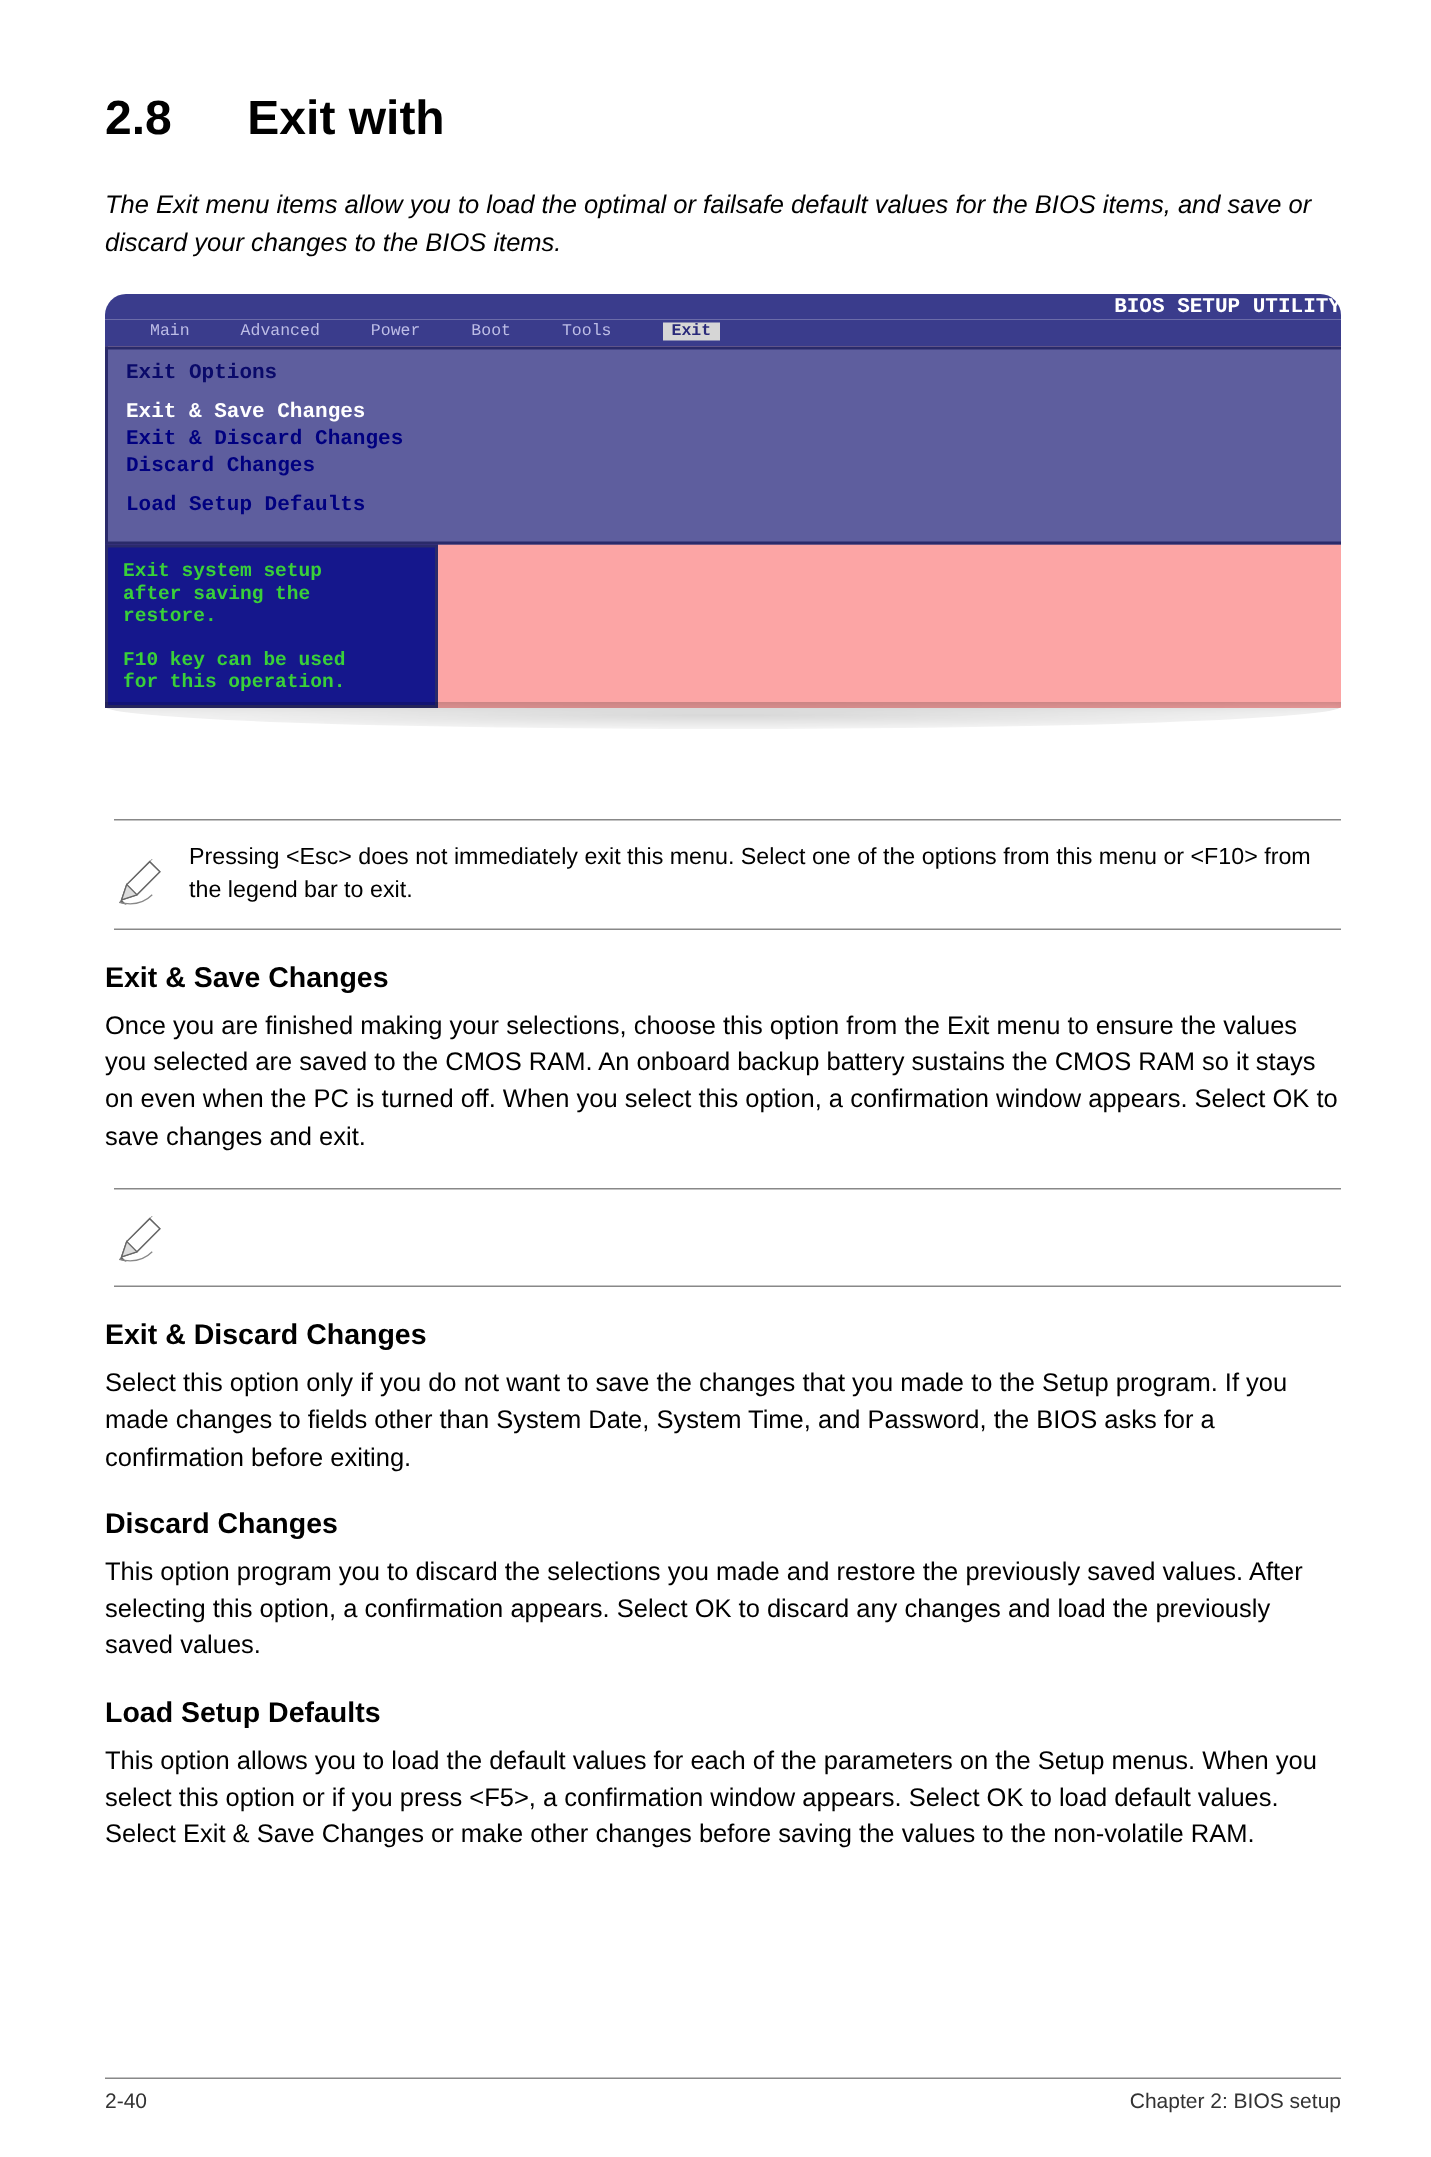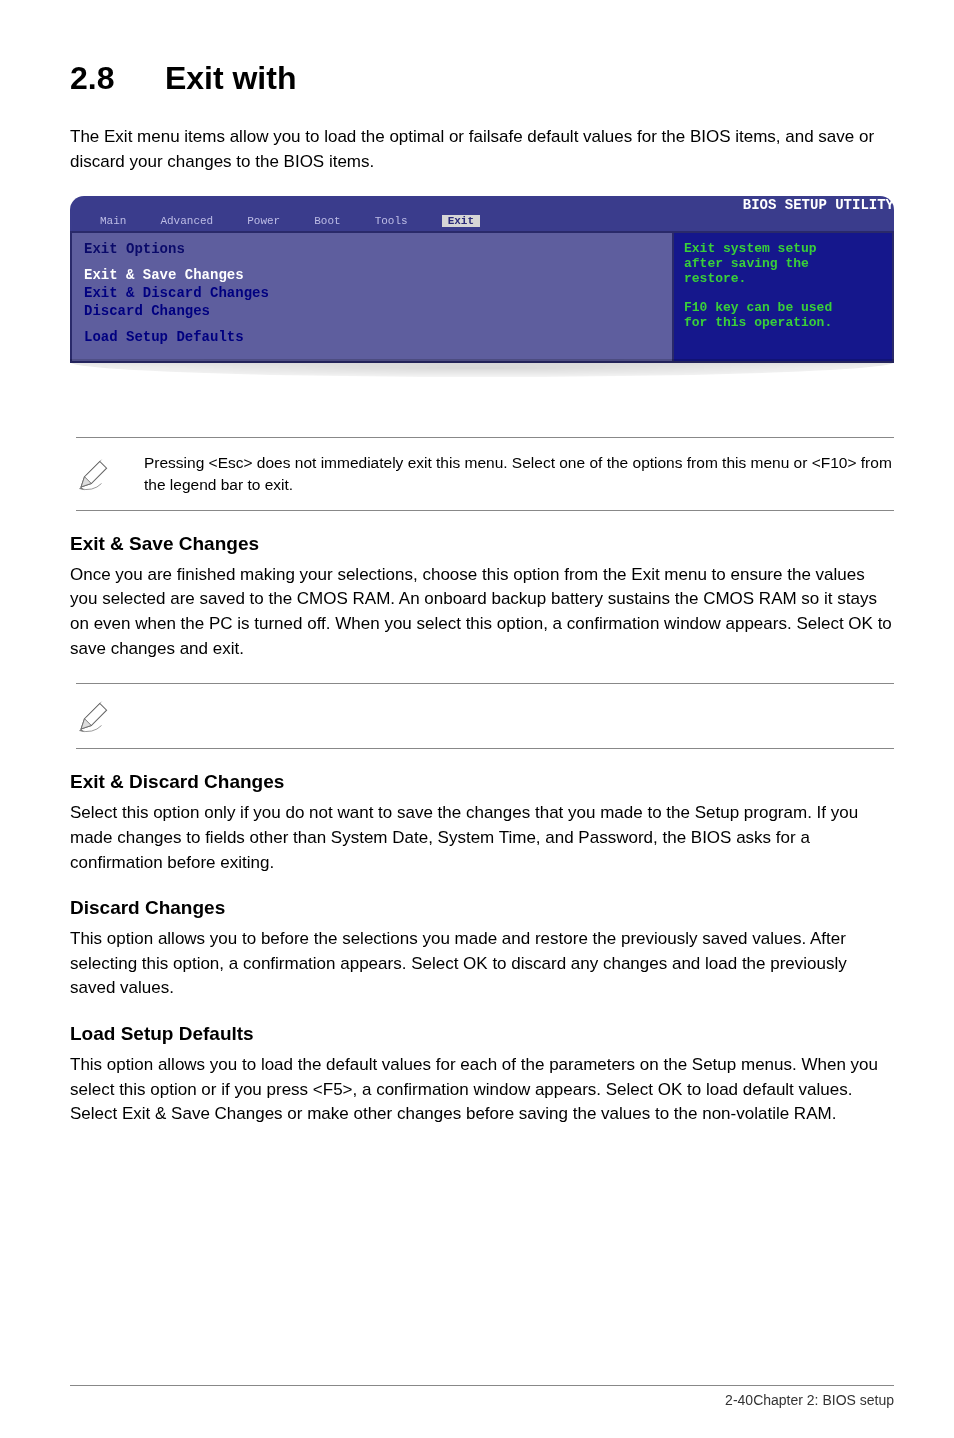--- a/index.html
+++ b/index.html
@@ -18,20 +18,21 @@
   }
   h1.section-title {
     font-size: 32px;
     font-weight: bold;
     margin-bottom: 28px;
   }
   p.intro {
     font-size: 17px;
     line-height: 1.45;
     margin-bottom: 22px;
+    font-style: italic;
   }
 
   
   .bios-wrap {
     width: 100%;
     margin-bottom: 60px;
   }
   .bios-header {
     background: #3a3c8c;
     color: #fff;
@@ -58,20 +59,21 @@
   .bios-tabs .tab.active {
     background: #d6d6d6;
     color: #2a2a7a;
     padding: 0 6px;
     font-weight: bold;
     text-align: center;
   }
   .bios-body {
     display: flex;
     background: #fca5a5;
+    flex-direction: column;
   }
   .bios-left {
     flex: 1;
     background: #5e5e9e;
     border: 2px solid #2a2a6a;
     border-right: none;
     padding: 8px 12px 14px 12px;
     font-family: "Courier New", monospace;
     font-size: 14px;
   }
@@ -112,22 +114,22 @@
     border-bottom-right-radius: 60% 18px;
     box-shadow: 0 6px 8px -4px rgba(0,0,0,0.4) inset;
     background: radial-gradient(ellipse at center, rgba(0,0,0,0.25), rgba(0,0,0,0));
     margin-top: -4px;
     opacity: 0.6;
   }
 
   
   .note-row {
     display: flex;
-    align-items: center;
-    gap: 34px;
+    align-items: flex-end;
+    gap: 16px;
     border-top: 1px solid #888;
     border-bottom: 1px solid #888;
     padding: 14px 0;
     margin-bottom: 22px;
     margin-left: 6px;
   }
   .note-icon {
     width: 34px;
     height: 34px;
     flex-shrink: 0;
@@ -150,21 +152,21 @@
   }
 
   .footer {
     position: absolute;
     bottom: 30px;
     left: 70px;
     right: 60px;
     border-top: 1px solid #888;
     padding-top: 6px;
     display: flex;
-    justify-content: flex-end;
+    justify-content: space-between;
     font-size: 14px;
     color: #333;
   }
 
   .section-number {
     display: inline-block;
     width: 86px;
   }
 </style>
 </head>
@@ -228,21 +230,21 @@
     <line x1="12" y1="20" x2="30" y2="2" stroke="#666" stroke-width="0.6"></line>
     <path d="M4 36 L6 34 L10 38 Z" fill="#666"></path>
     <path d="M4 36 Q20 40 30 30" fill="none" stroke="#888" stroke-width="1"></path>
   </svg>
 </div>
 
 <h2 class="sub">Exit &amp; Discard Changes</h2>
 <p class="body">Select this option only if you do not want to save the changes that you  made to the Setup program. If you made changes to fields other than System Date, System Time, and Password, the BIOS asks for a confirmation before exiting.</p>
 
 <h2 class="sub">Discard Changes</h2>
-<p class="body">This option allows you to before the selections you made and restore the previously saved values. After selecting this option, a confirmation appears. Select OK to discard any changes and load the previously saved values.</p>
+<p class="body">This option program you to discard the selections you made and restore the previously saved values. After selecting this option, a confirmation appears. Select OK to discard any changes and load the previously saved values.</p>
 
 <h2 class="sub">Load Setup Defaults</h2>
 <p class="body">This option allows you to load the default values for each of the parameters on the Setup menus. When you select this option or if you press &lt;F5&gt;, a confirmation window appears. Select OK to load default values. Select Exit &amp; Save Changes or make other changes before saving the values to the non-volatile RAM.</p>
 
 <div class="footer">
   <span>2-40</span>
   <span>Chapter 2: BIOS setup</span>
 </div>
 
 </body></html>

